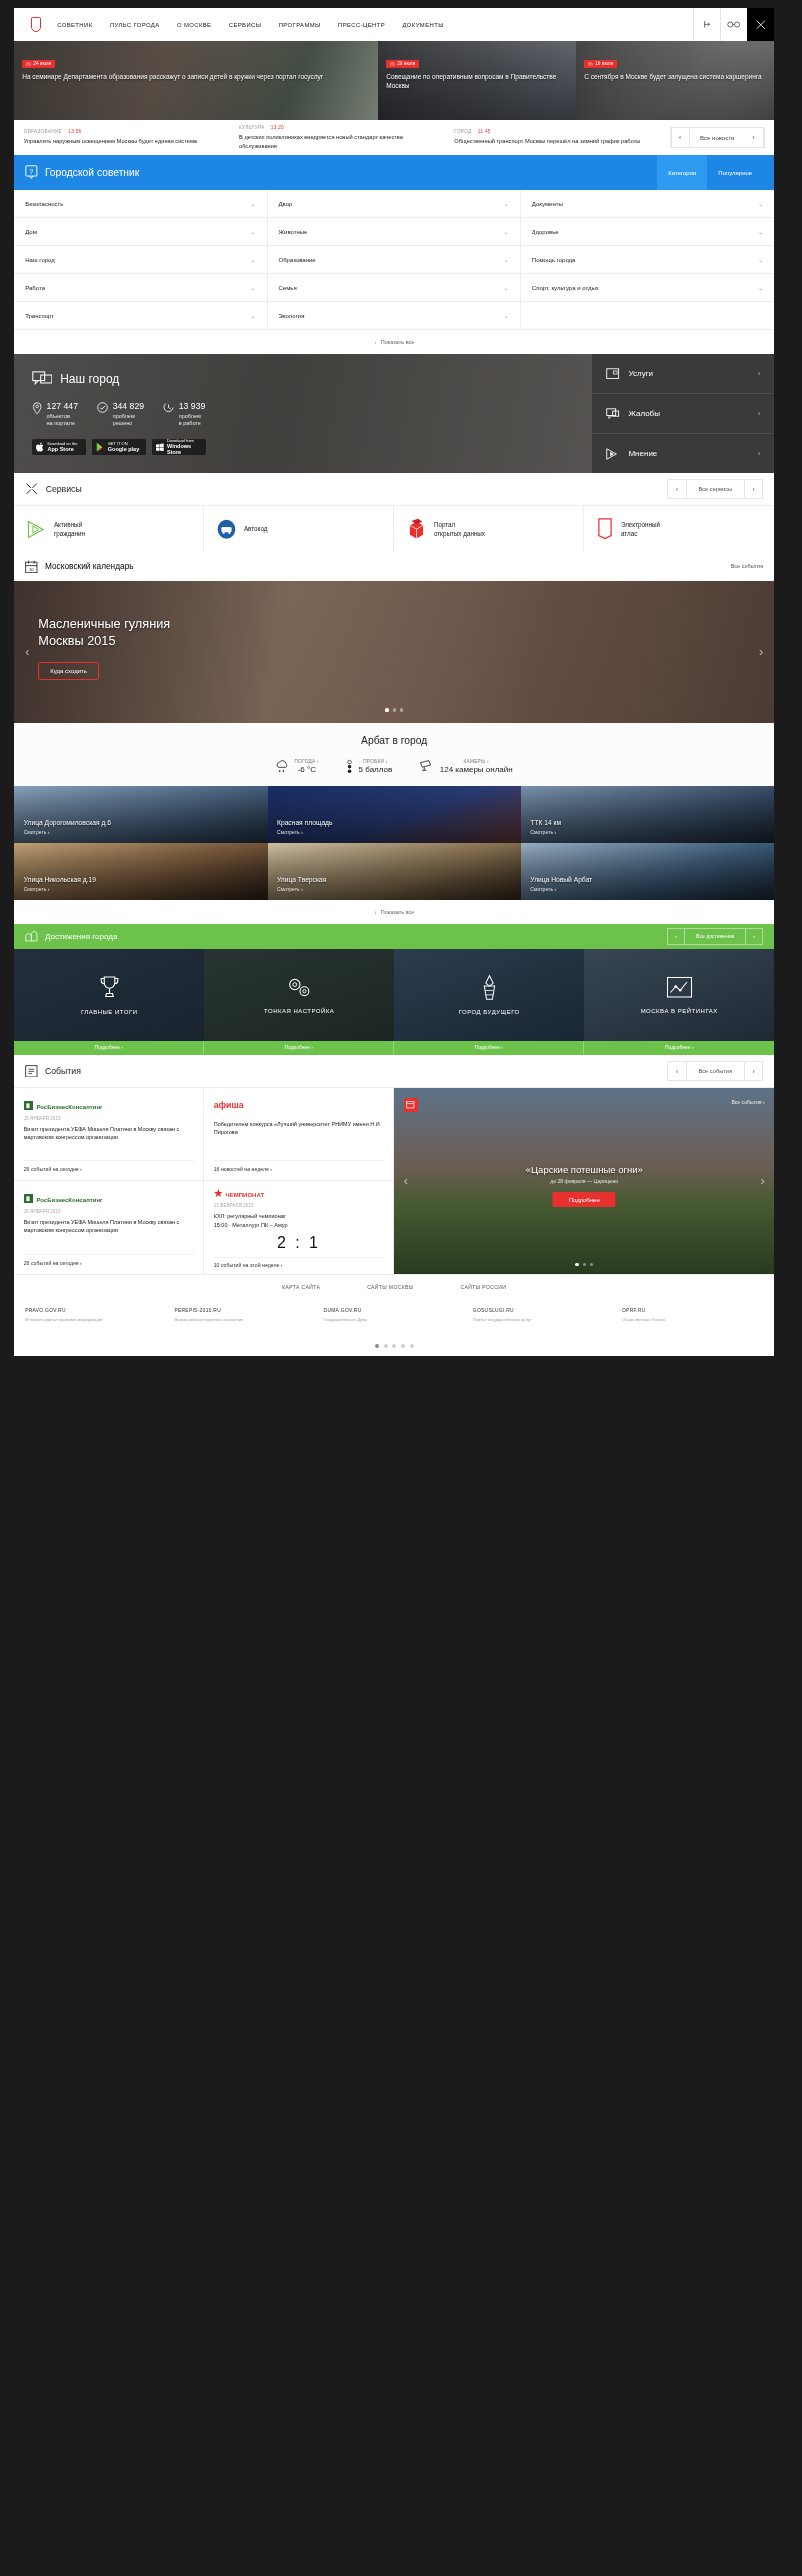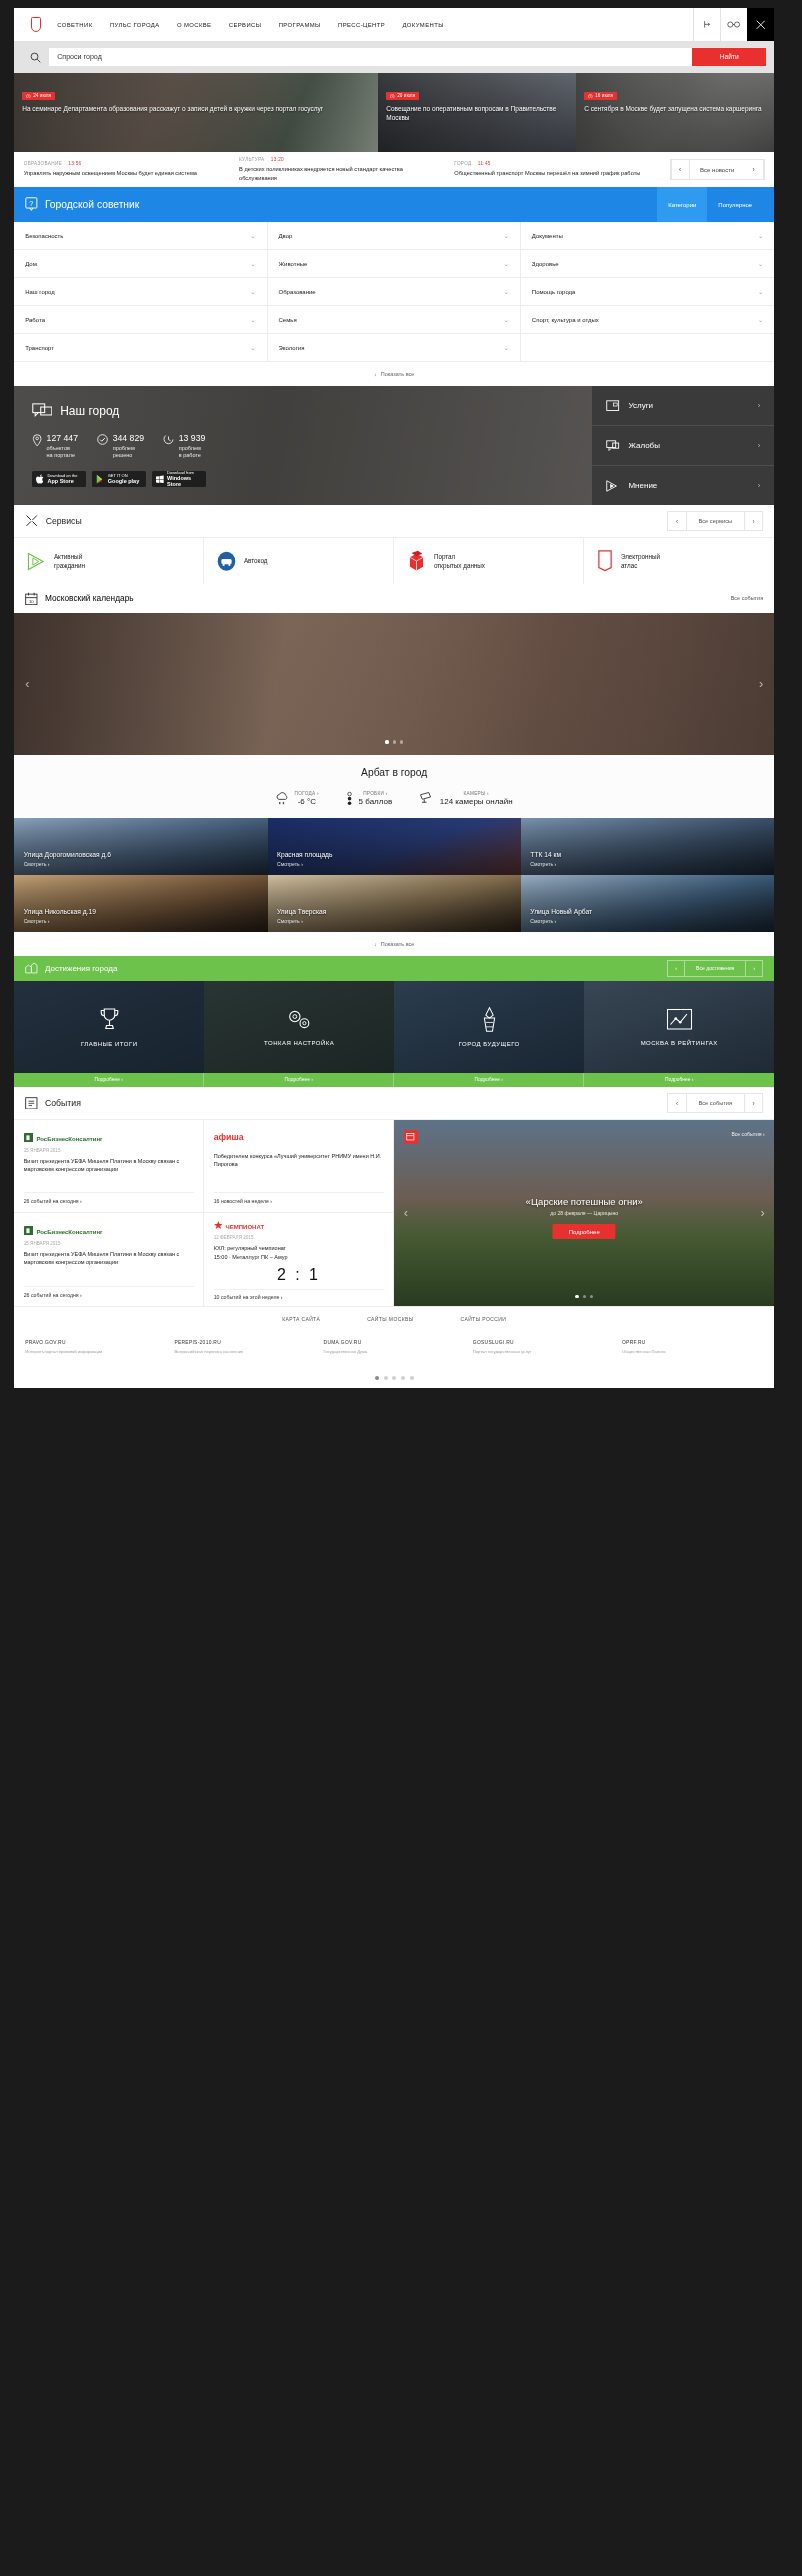--- a/index.html
+++ b/index.html
@@ -200,30 +200,20 @@
           <path d="M10.6 6h2.8" stroke="#222" stroke-width="1.2"></path>
         </svg>
     </div>
     <div class="hdr-close">
       <svg width="9.5" height="9.5" viewBox="0 0 14 14">
           <path d="M1 1l12 12M13 1L1 13" stroke="#fff" stroke-width="1.3"></path>
         </svg>
     </div>
   </div>
 
-  <div class="searchbar">
-    <div class="s-ico">
-      <svg width="11" height="11" viewBox="0 0 16 16">
-          <circle cx="6.6" cy="6.6" r="5" stroke="#333" stroke-width="1.3" fill="none"></circle>
-          <path d="M10.4 10.4L15 15" stroke="#333" stroke-width="1.3"></path>
-        </svg>
-    </div>
-    <input class="s-input" value="Спроси город" style="">
-    <button class="s-btn">Найти</button>
-  </div>
 
   <div class="hero">
     <div class="hcard big">
       <div class="hbg" style="background:linear-gradient(115deg,#cdbcae,#b49e8e 40%,#5d6b5e 75%,#8b9488)"></div>
       <div class="hshade"></div>
       <div class="hbody">
         <span class="hdate">
           <svg width="4.7" height="4.7" viewBox="0 0 12 12">
               <circle cx="6" cy="6" r="5" stroke="#fff" stroke-width="1.2" fill="none"></circle>
               <path d="M6 3v3.2l2 1.3" stroke="#fff" stroke-width="1.1" fill="none"></path>
@@ -514,20 +504,25 @@
         <rect x="1" y="3" width="16" height="15" stroke="#222" stroke-width="1.2" fill="none"></rect>
         <path d="M1 8h16M5 1v4M13 1v4" stroke="#222" stroke-width="1.2"></path>
         <text x="9" y="16" font-size="6" fill="#222" text-anchor="middle" font-family="Liberation Sans">10</text>
       </svg>
     <span class="t">Московский календарь</span>
     <span class="all">Все события</span>
   </div>
   <div class="calhero">
     <div class="ph" style="background:linear-gradient(100deg,#8b6f63,#c2a089 35%,#7a5f52 70%,#4e3e36)"></div>
     <div class="ov"></div>
+    <div class="tx">
+      <h3 style="white-space:pre-line">Масленичные гуляния
+Москвы 2015</h3>
+      <span class="calbtn">Куда сходить</span>
+    </div>
     <span class="carr" style="left:11px">‹</span>
     <span class="carr" style="right:11px">›</span>
     <div class="cdots">
         <i class="on"></i>
         <i></i>
         <i></i>
       </div>
   </div>
 
   <div class="wtc">

